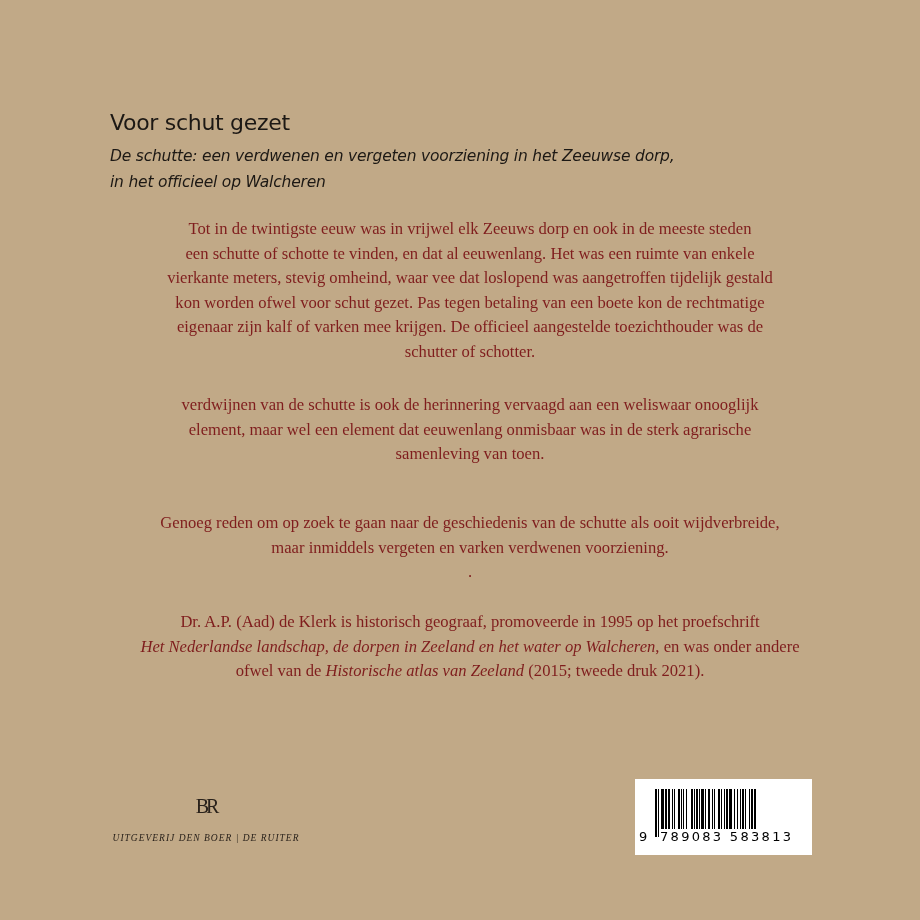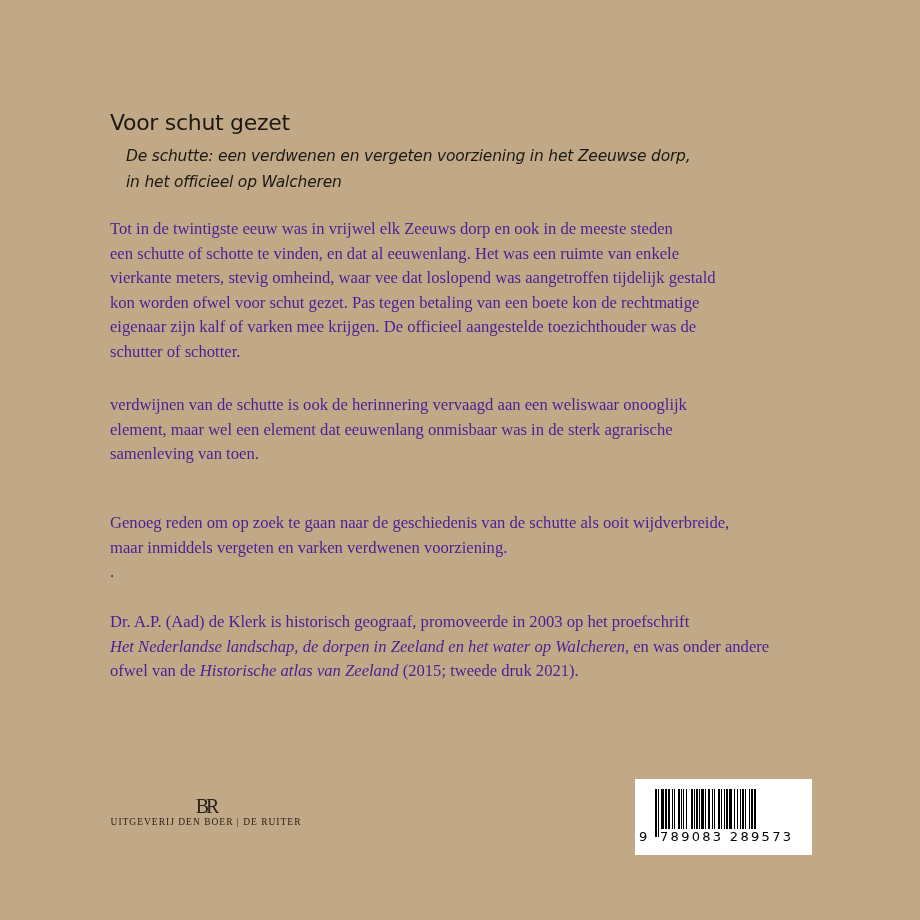--- a/index.html
+++ b/index.html
@@ -11,43 +11,43 @@
     }
     .title {
       position: absolute; left: 110px; top: 110px;
       font-family: "DejaVu Sans", sans-serif;
       font-size: 22px; font-weight: normal; letter-spacing: -0.3px;
       color: #1c1814; margin: 0;
     }
     .subtitle {
       position: absolute; left: 110px; top: 143px; width: 720px;
       font-family: "DejaVu Sans", sans-serif; font-style: italic;
-      font-size: 15.5px; line-height: 26px; color: #1c1814; letter-spacing: -0.2px; margin-left: 16px;
+      font-size: 15.5px; line-height: 26px; color: #1c1814; letter-spacing: -0.2px;
     }
     .body-text {
       position: absolute; left: 110px; width: 720px;
       font-family: "Liberation Serif", serif;
-      font-size: 16.6px; line-height: 24.5px; color: #4c1d95;
+      font-size: 16.6px; line-height: 24.5px; color: #7f1d1d; text-align: center;
     }
     .p1 { top: 217px; }
     .p2 { top: 393px; }
     .p3 { top: 511px; }
     .p4 { top: 610px; }
     .line { display: block; white-space: nowrap; }
     .it { font-style: italic; }
     .publisher {
       position: absolute; left: 110px; top: 795px; width: 192px; text-align: center;
     }
     .pub-logo {
       font-family: "Liberation Serif", serif; font-size: 20px; color: #2a221b;
       letter-spacing: -3px; display: block; line-height: 22px;
     }
     .pub-name {
       font-family: "Liberation Serif", serif; font-size: 9.5px; letter-spacing: 1px;
-      color: #2a221b; display: block; margin-top: 0; white-space: nowrap;
+      color: #2a221b; display: block; margin-top: 16px; white-space: nowrap; font-style: italic;
     }
     .barcode-box {
       position: absolute; left: 635px; top: 779px; width: 177px; height: 76px;
       background: #ffffff;
     }
     .bars {
       position: absolute; left: 20px; top: 10px; width: 143px; height: 48px;
       display: flex; align-items: stretch;
     }
     .bars span { display: block; height: 100%; }
@@ -83,21 +83,21 @@
   <span class="line">samenleving van toen.</span>
 </div>
 
 <div class="body-text p3">
   <span class="line">Genoeg reden om op zoek te gaan naar de geschiedenis van de schutte als ooit wijdverbreide,</span>
   <span class="line">maar inmiddels vergeten en varken verdwenen voorziening.</span>
   <span class="line">.</span>
 </div>
 
 <div class="body-text p4">
-  <span class="line">Dr. A.P. (Aad) de Klerk is historisch geograaf, promoveerde in 2003 op het proefschrift</span>
+  <span class="line">Dr. A.P. (Aad) de Klerk is historisch geograaf, promoveerde in 1995 op het proefschrift</span>
   <span class="line"><span class="it">Het Nederlandse landschap, de dorpen in Zeeland en het water op Walcheren</span><span>, en was onder andere</span></span>
   <span class="line"><span>ofwel van de </span><span class="it">Historische atlas van Zeeland</span><span> (2015; tweede druk 2021).</span></span>
 </div>
 
 <div class="publisher">
   <span class="pub-logo">BR</span>
   <span class="pub-name">UITGEVERIJ DEN BOER | DE RUITER</span>
 </div>
 
 <div class="barcode-box">
@@ -164,15 +164,15 @@
       <span style="width: 3.15px; background: rgb(255, 255, 255);"></span>
       <span style="width: 1.05px; background: rgb(0, 0, 0);"></span>
       <span style="width: 1.05px; background: rgb(255, 255, 255);"></span>
       <span style="width: 2.1px; background: rgb(0, 0, 0);"></span>
       <span style="width: 1.05px; background: rgb(255, 255, 255);"></span>
       <span style="width: 1.05px; background: rgb(0, 0, 0);"></span>
       <span style="width: 2.1px; background: rgb(255, 255, 255);"></span>
     </div>
   <div class="isbn">
     <span class="isbn-first">9</span>
-    <span class="isbn-rest">789083 289573</span>
+    <span class="isbn-rest">789083 583813</span>
   </div>
 </div>
 
 </body></html>

